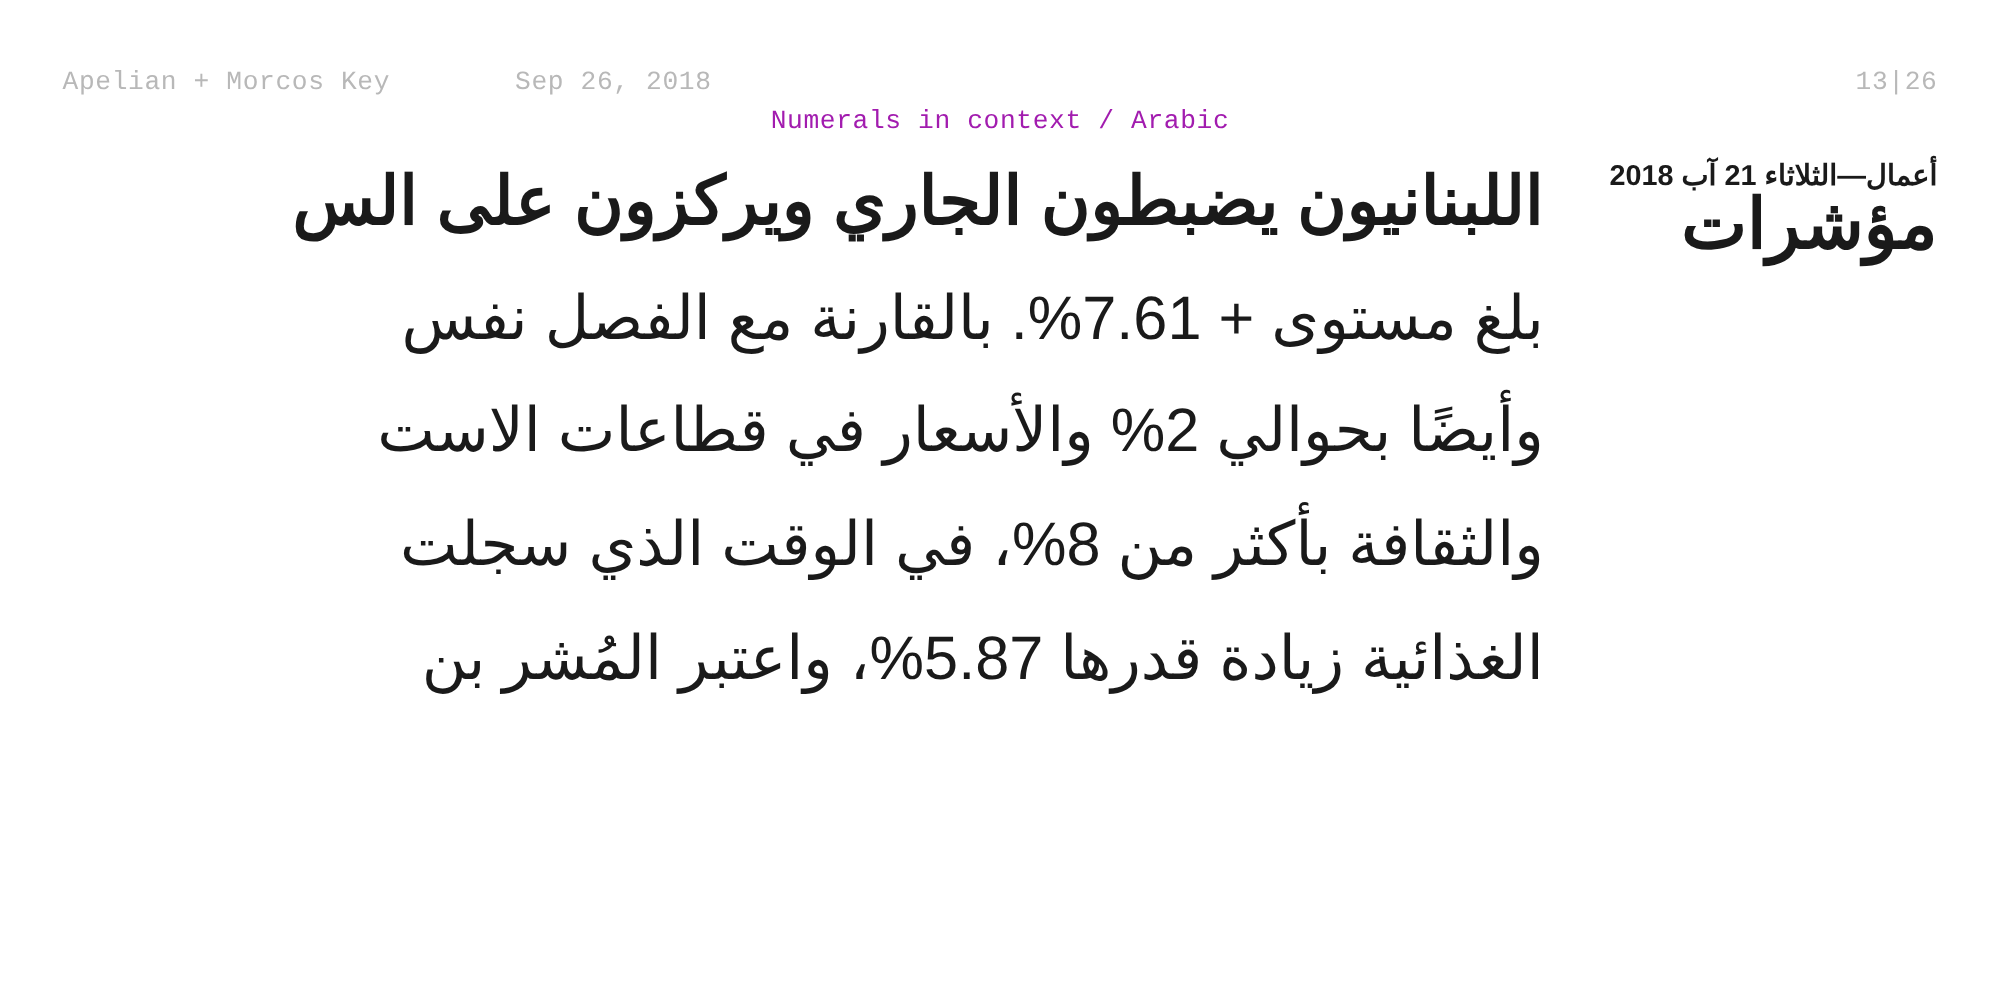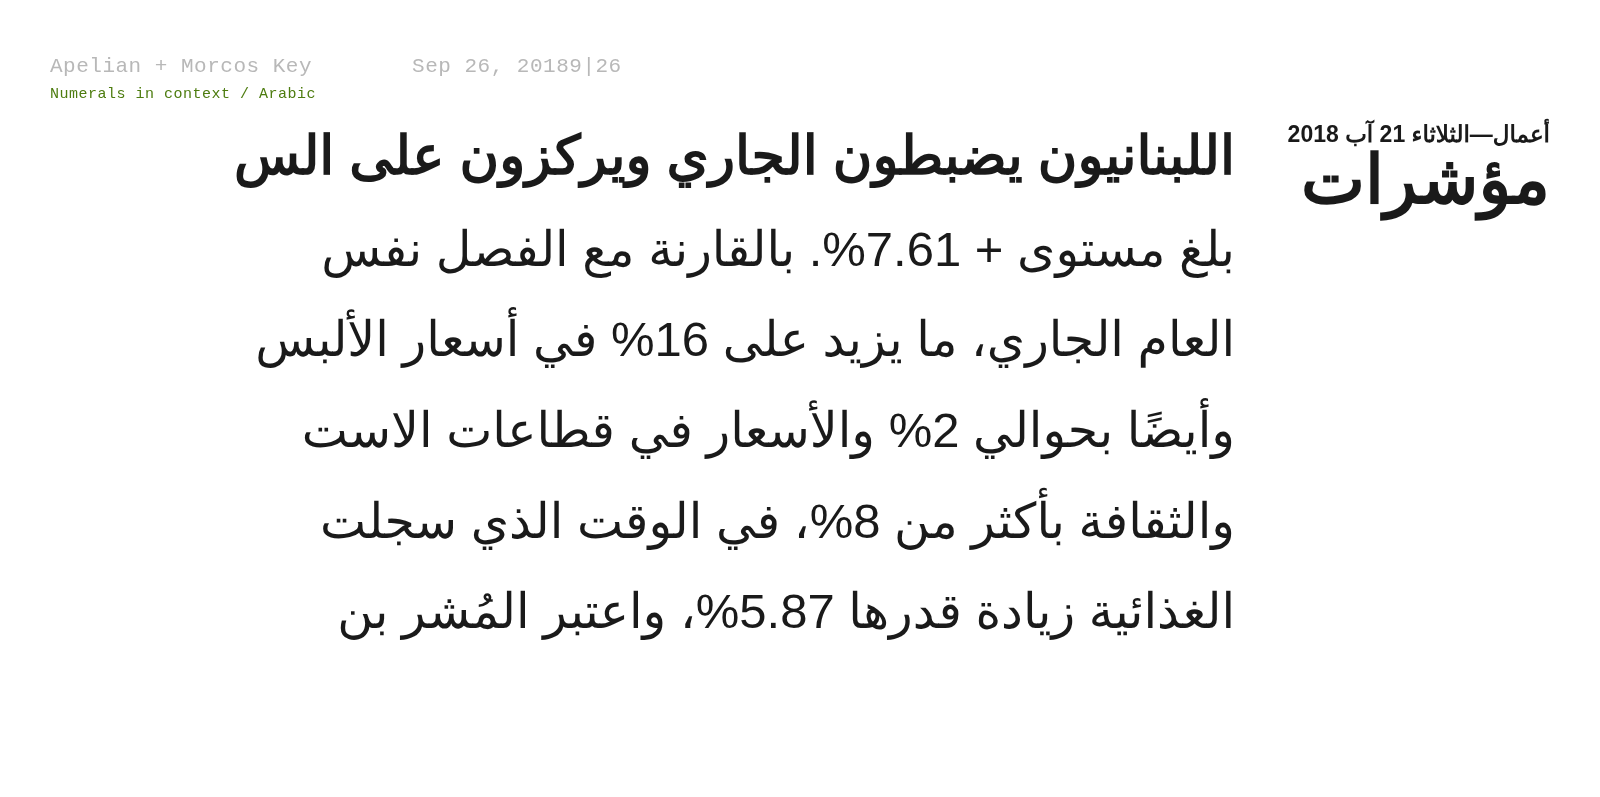--- a/index.html
+++ b/index.html
@@ -10,36 +10,37 @@
     body {
       background: #ffffff;
       font-family: "Courier New", monospace;
       width: 1600px;
       height: 797px;
       overflow: hidden;
       position: relative;
     }
     .header {
       display: flex;
-      justify-content: flex-start;
+      justify-content: space-between;
       padding: 55px 50px 0 50px;
       color: #b8b8b8;
       font-size: 21px;
       letter-spacing: 0.5px;
     }
     .header-left {
       display: flex;
       gap: 100px;
     }
     .subtitle {
       padding: 8px 50px 0 50px;
-      color: #4d7c0f;
-      font-size: 15px;
+      color: #a21caf;
+      font-size: 21px;
       font-family: "Courier New", monospace;
       letter-spacing: 0.5px;
+      text-align: center;
     }
     .content-area {
       display: flex;
       margin-top: 15px;
       padding: 0 0 0 0;
       direction: rtl;
     }
     .sidebar {
       width: 365px;
       padding: 0 50px 0 0;
@@ -49,21 +50,21 @@
     .date-line {
       font-family: sans-serif;
       font-size: 23px;
       color: #1a1a1a;
       font-weight: 700;
       direction: rtl;
       line-height: 1.4;
     }
     .big-label {
       font-family: sans-serif;
-      font-size: 68px;
+      font-size: 56px;
       font-weight: 900;
       color: #1a1a1a;
       direction: rtl;
       margin-top: -5px;
       line-height: 1;
     }
     .main-text {
       flex: 1;
       direction: rtl;
       text-align: right;
@@ -95,33 +96,32 @@
     }
   </style>
 </head>
 <body>
 
 <div class="header">
   <div class="header-left">
     <span>Apelian + Morcos Key</span>
     <span>Sep 26, 2018</span>
   </div>
-  <span>9|26</span>
+  <span>13|26</span>
 </div>
 
 <div class="subtitle">Numerals in context / Arabic</div>
 
 <div class="content-area">
   <div class="sidebar">
     <div class="date-line">أعمال—الثلاثاء 21 آب 2018</div>
     <div class="big-label">مؤشرات</div>
   </div>
   <div class="main-text">
     <div class="headline">اللبنانيون يضبطون الجاري ويركزون على الس</div>
     <div class="body-text">
       <span class="body-line">بلغ مستوى + 7.61%. بالقارنة مع الفصل نفس</span>
-      <span class="body-line">العام الجاري، ما يزيد على 16% في أسعار الألبس</span>
       <span class="body-line">وأيضًا بحوالي 2% والأسعار في قطاعات الاست</span>
       <span class="body-line">والثقافة بأكثر من 8%، في الوقت الذي سجلت</span>
       <span class="body-line">الغذائية زيادة قدرها 5.87%، واعتبر المُشر بن</span>
     </div>
   </div>
 </div>
 
 </body></html>

